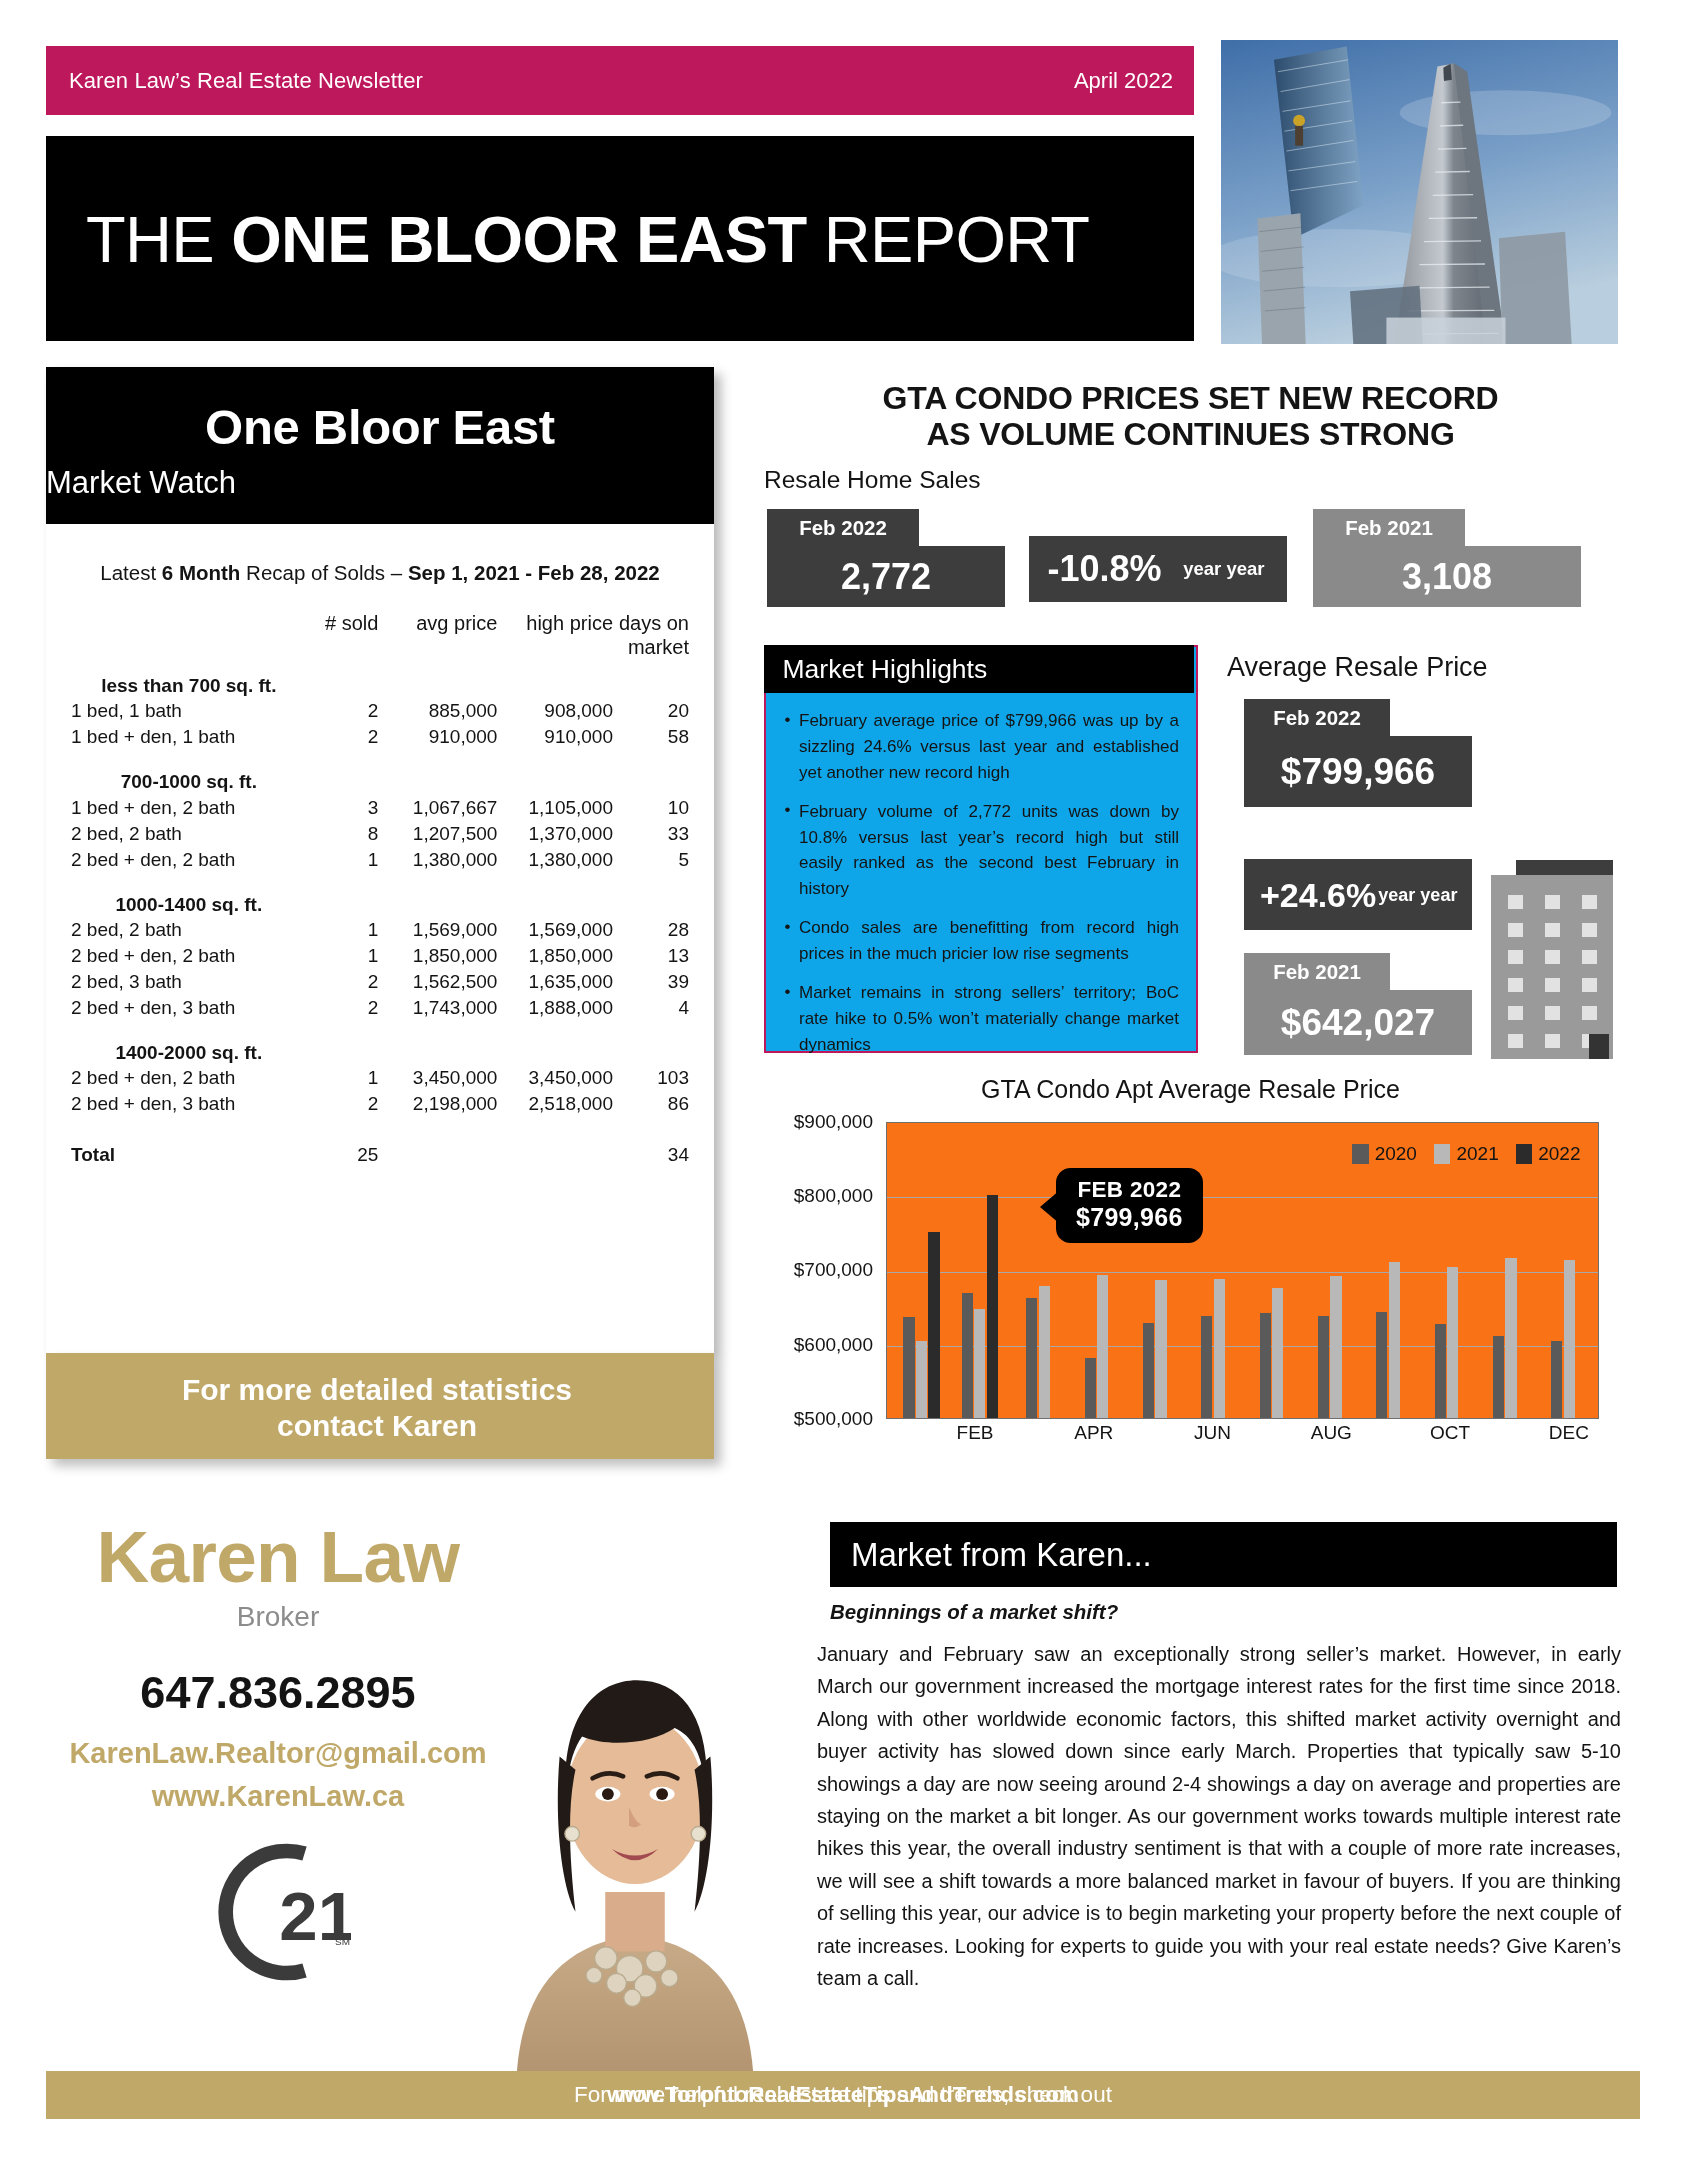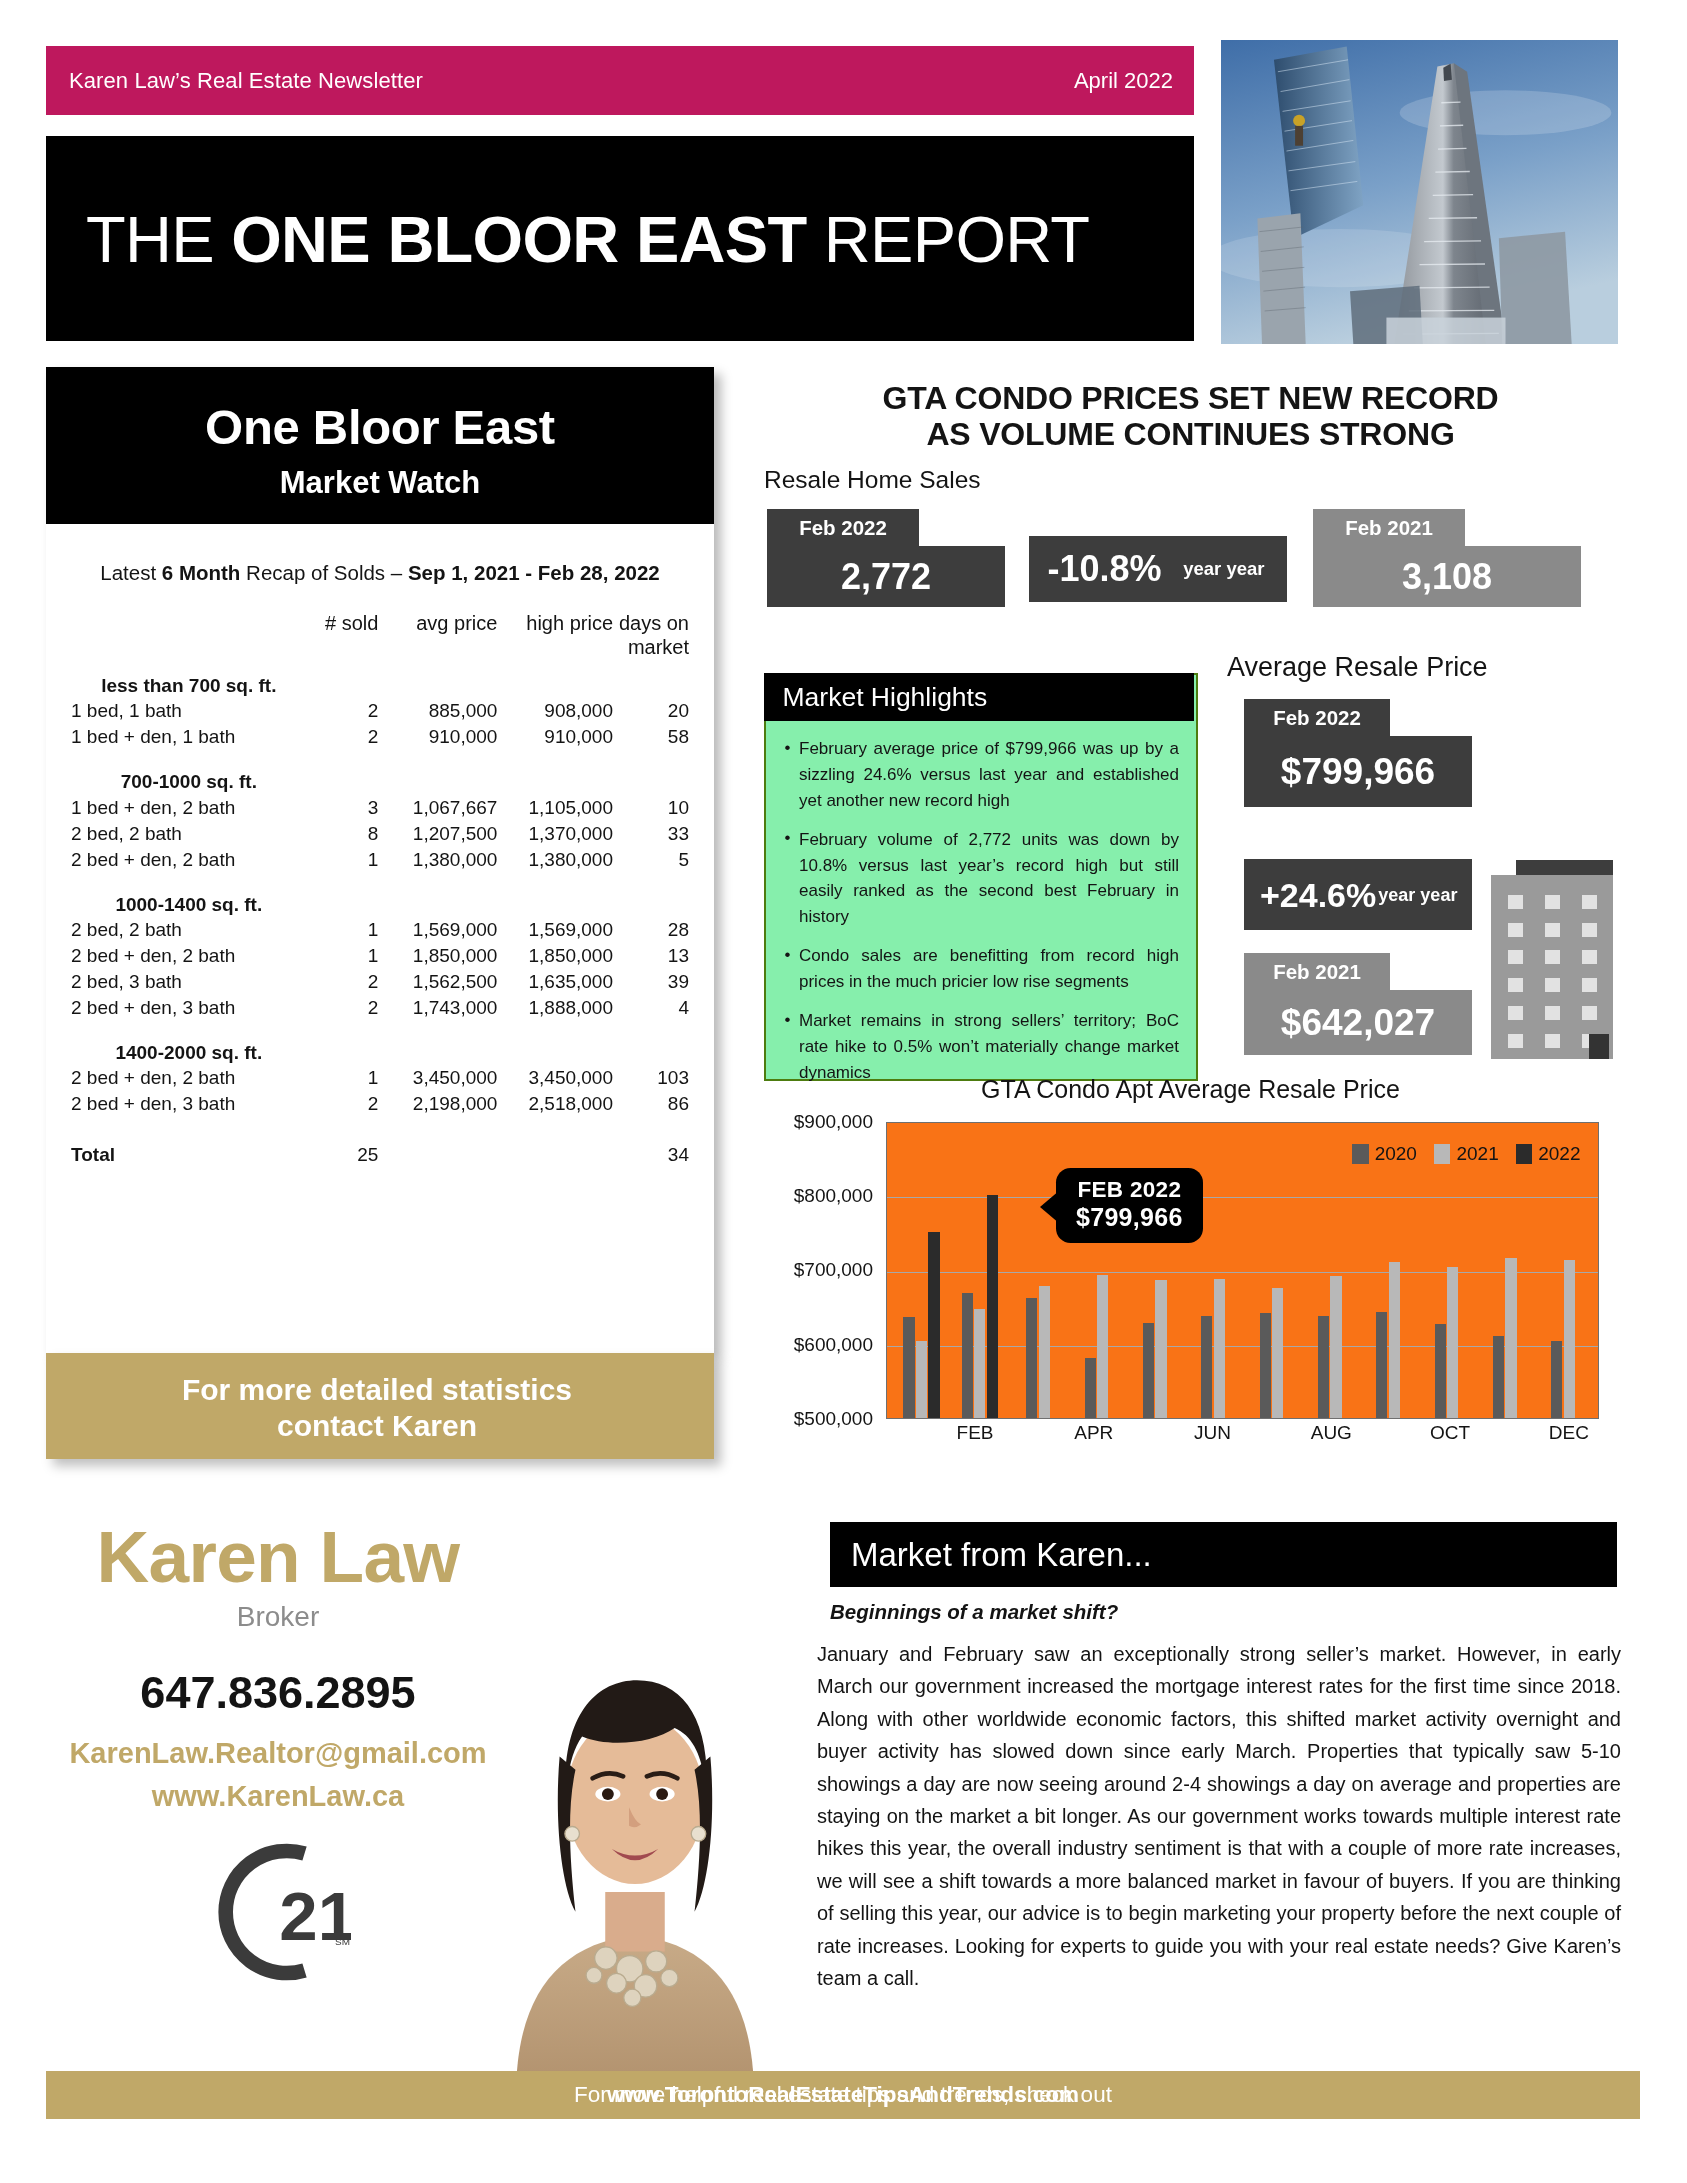--- a/index.html
+++ b/index.html
@@ -18,21 +18,21 @@
 
   
   .hero-photo{position:absolute;left:1221px;top:40px;width:397px;height:304px;overflow:hidden;background:#6f8fb5;}
   .hero-photo svg{display:block;width:100%;height:100%;}
 
   
   .left-card{position:absolute;left:46px;top:367px;width:668px;height:986px;background:#fff;
              box-shadow:6.6px 6.6px 10.6px rgba(0,0,0,.28);}
   .lc-head{position:absolute;left:0;top:0;width:668px;height:157px;background:#000;}
   .lc-title{position:absolute;left:0;right:0;top:32px;text-align:center;color:#fff;font-size:49px;font-weight:800;letter-spacing:-0.3px;}
-  .lc-sub{position:absolute;left:0;right:0;top:98px;text-align:center;color:#fff;font-size:31px;font-weight:700;}
+  .lc-sub{position:absolute;left:0;right:0;top:98px;text-align:left;color:#fff;font-size:31px;font-weight:400;}
 
   .recap{position:absolute;left:0;right:0;top:194px;text-align:center;font-size:20.5px;}
   .recap b{font-weight:700;}
 
   table.stats{position:absolute;left:25px;top:245px;width:618px;border-collapse:collapse;font-size:19px;}
   table.stats th{font-weight:400;text-align:right;vertical-align:top;padding:0 0 2.6px 0;font-size:20px;line-height:1.18;}
   table.stats th.lbl{text-align:left;}
   table.stats td{padding:2px 0;vertical-align:bottom;}
   table.stats td.lbl{text-align:left;white-space:nowrap;}
   table.stats td.num{text-align:right;}
@@ -63,21 +63,21 @@
   .b1-lbl{left:767px;top:509px;width:152px;height:37px;font-size:20.5px;}
   .b1-val{left:767px;top:546px;width:238px;height:61px;font-size:36px;}
   .b2-box{left:1029px;top:536px;width:258px;height:66px;}
   .b2-pct{position:absolute;left:18.5px;top:50%;transform:translateY(-50%);font-size:36px;font-weight:700;color:#fff;}
   .b2-yy{position:absolute;right:22.5px;top:50%;transform:translateY(-50%);color:#fff;font-size:18.5px;text-align:center;line-height:1.05;}
   .b2-yy .bar{height:2px;background:#fff;margin:2px 0;}
   .b3-lbl{left:1313px;top:509px;width:152px;height:37px;font-size:20.5px;}
   .b3-val{left:1313px;top:546px;width:268px;height:61px;font-size:36px;}
 
   
-  .mh-box{position:absolute;left:764px;top:645px;width:430px;height:404px;background:#86efac;border:2px solid #4d7c0f;margin-top:28px;}
+  .mh-box{position:absolute;left:764px;top:645px;width:430px;height:404px;background:#0ea5e9;border:2px solid #be185d;}
   .mh-bar{position:absolute;left:-2px;top:-2px;width:430px;height:48px;background:#000;}
   .mh-bar span{position:absolute;left:18.5px;top:50%;transform:translateY(-50%);color:#fff;font-size:26.5px;}
   .mh-list{position:absolute;left:16px;top:61px;width:397px;margin:0;padding:0;list-style:none;}
   .mh-list li{position:relative;padding-left:17px;margin-bottom:13.2px;font-size:17px;line-height:1.52;text-align:justify;}
   .mh-list li:before{content:"•";position:absolute;left:2.6px;top:-1.3px;font-size:17px;}
 
   
   .arp-title{position:absolute;left:1227px;top:652px;font-size:27px;}
   .p1-lbl{left:1244px;top:699px;width:146px;height:37px;font-size:20.5px;}
   .p1-val{left:1244px;top:736px;width:228px;height:71px;font-size:37px;}

